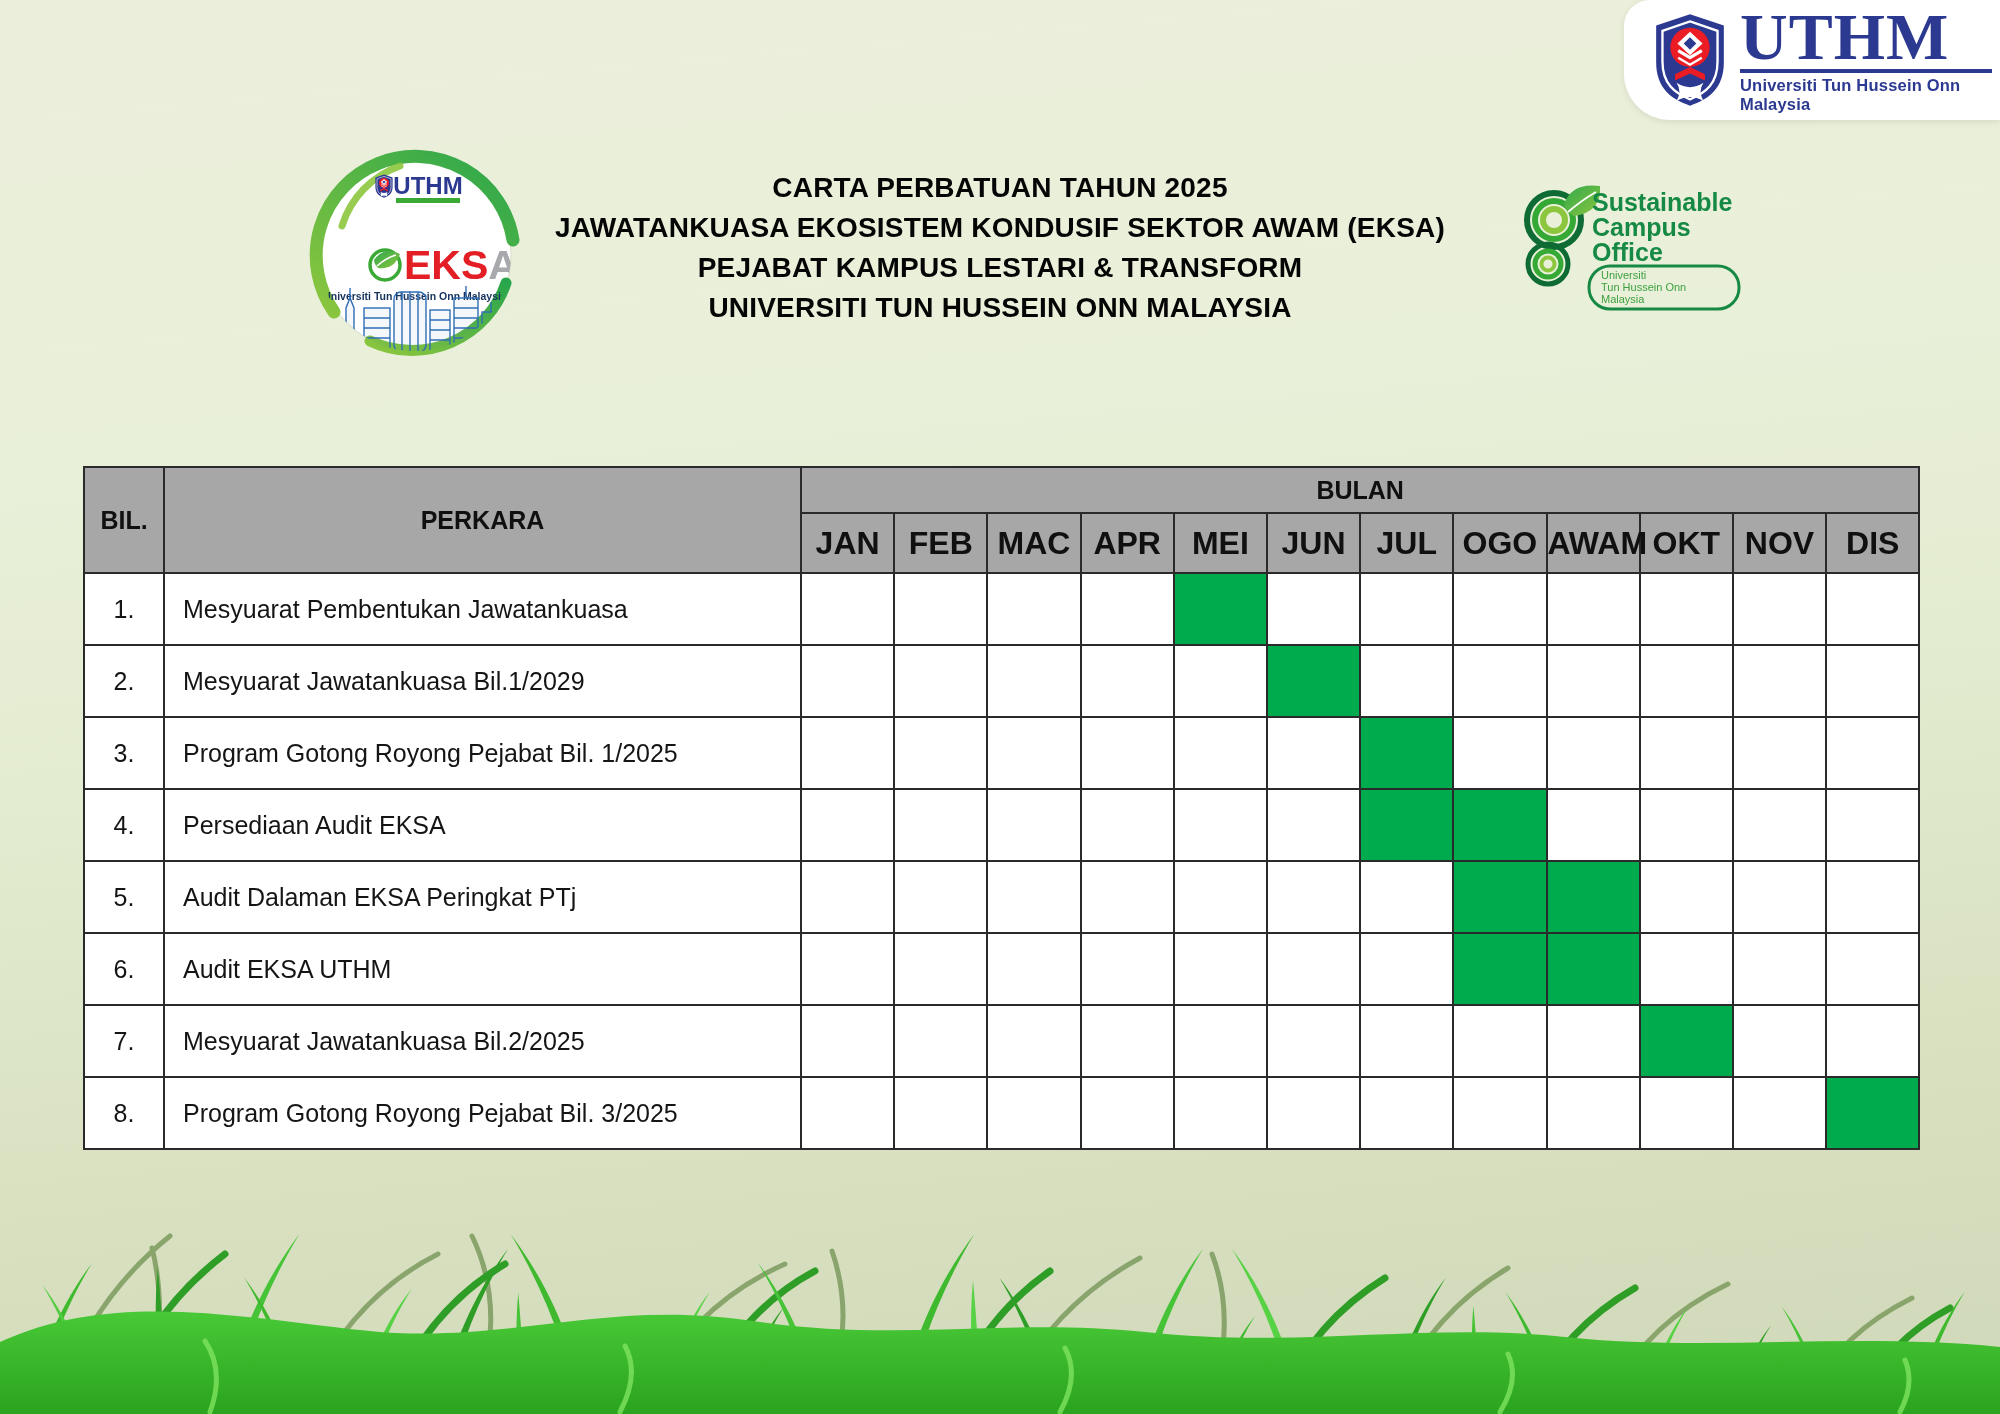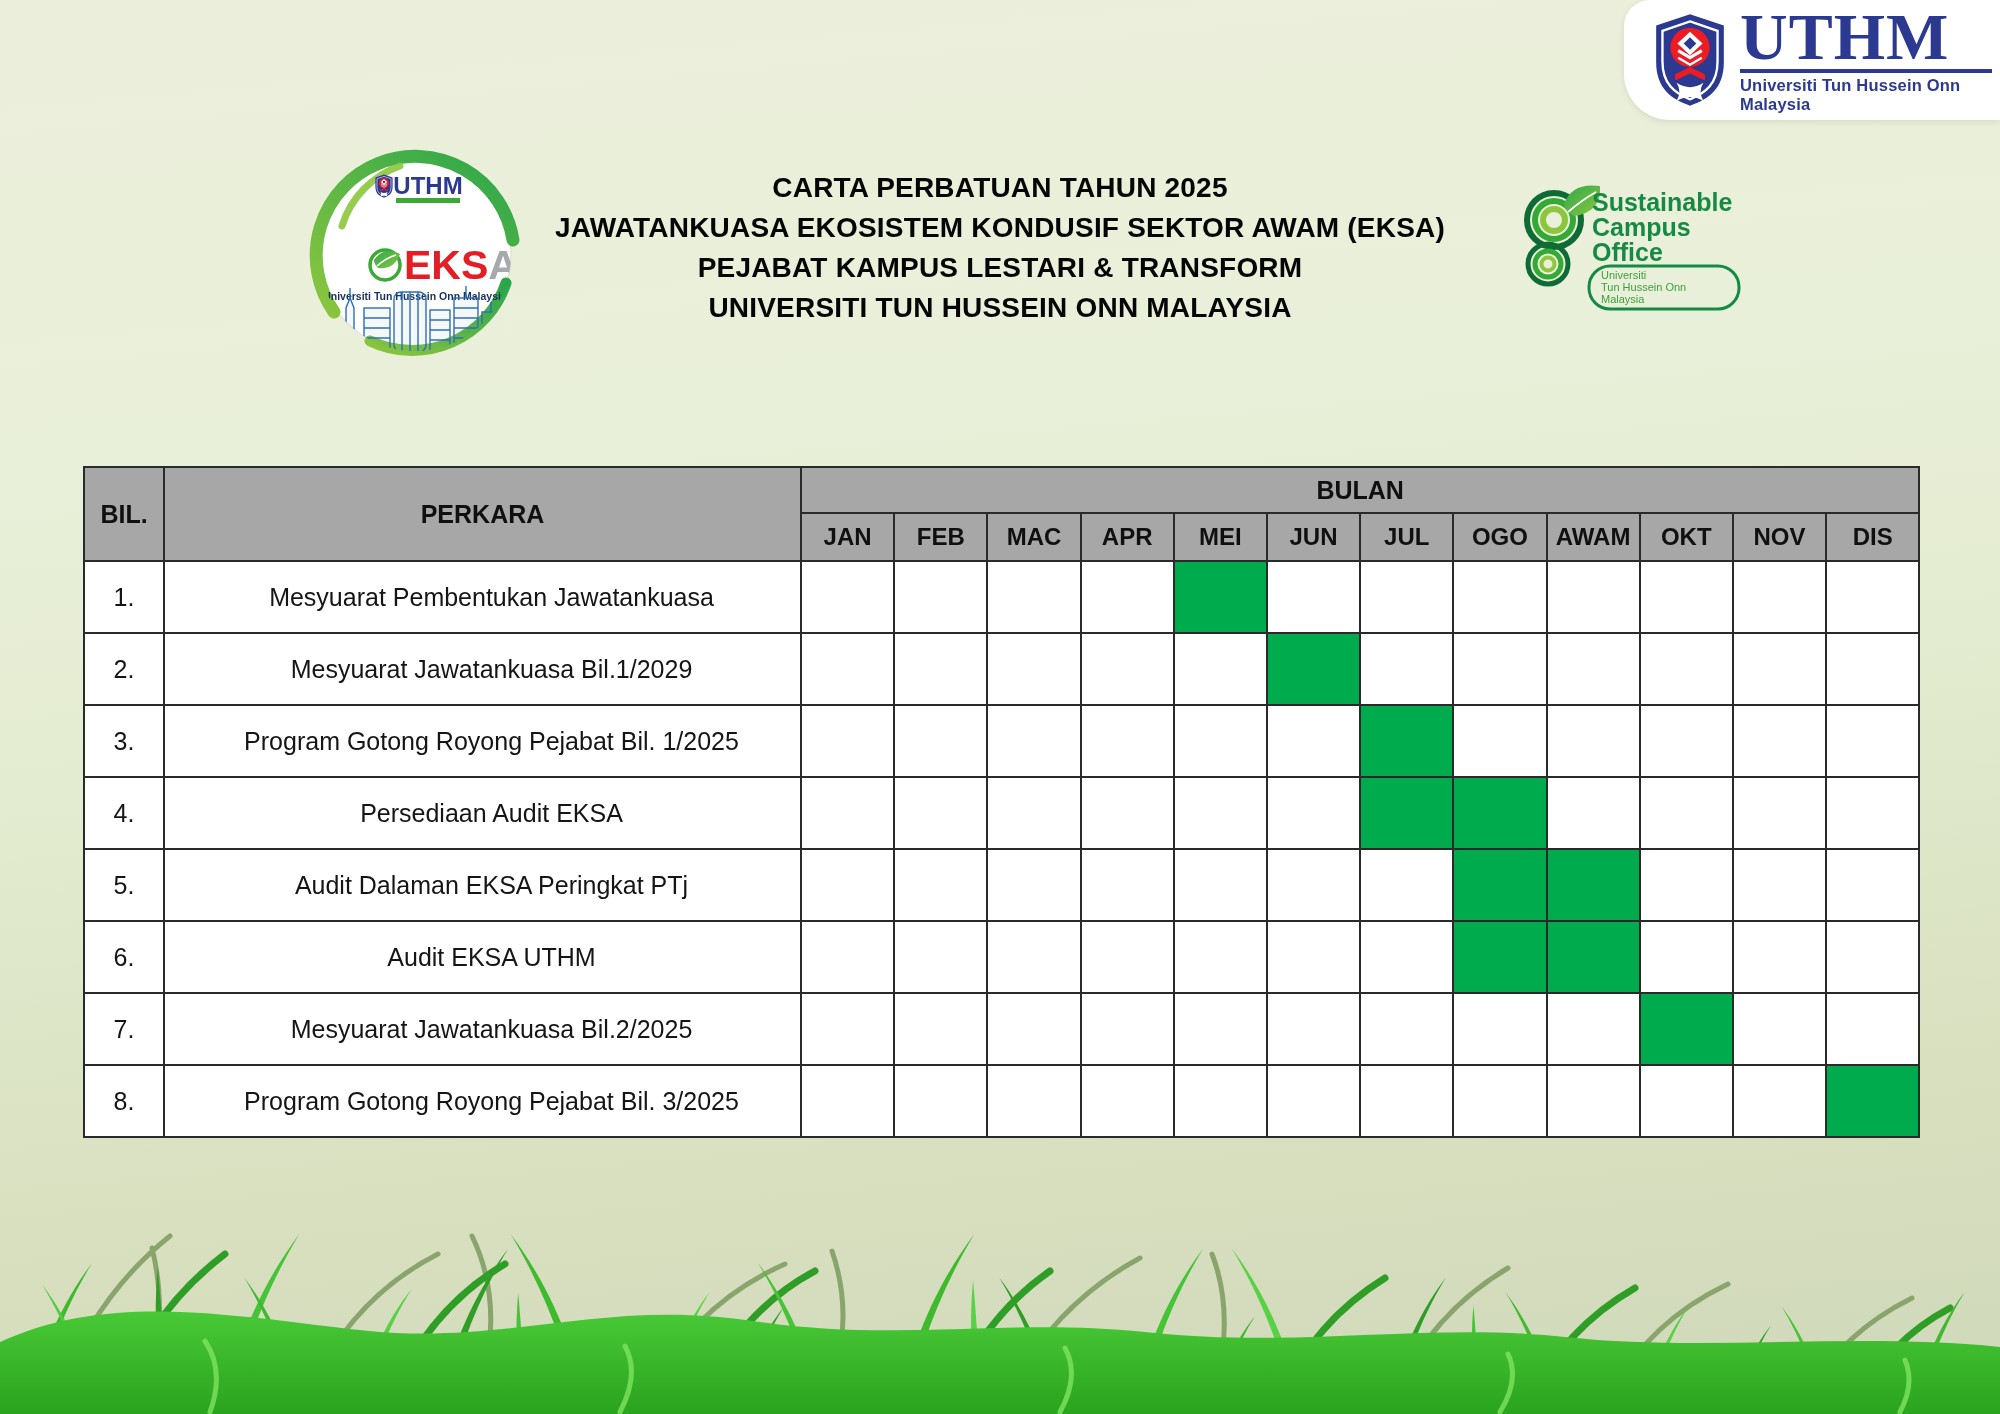--- a/index.html
+++ b/index.html
@@ -45,24 +45,24 @@
 
   
   .gantt-wrap{position:absolute;left:83px;top:466px;}
   table.gantt{border-collapse:collapse;table-layout:fixed;width:1835px;}
   .gantt th,.gantt td{border:2px solid var(--tbl-border);}
   .gantt thead th{
     background:var(--header-gray);color:#101010;font-weight:bold;font-size:25px;
     text-align:center;vertical-align:middle;
   }
   .gantt tr.bulan-row th{height:46px;}
-  .gantt tr.months-row th{height:48px;font-size:24px;}
+  .gantt tr.months-row th{height:60px;font-size:32px;}
   .gantt tbody td{height:72px;background:#fff;font-size:25px;color:#151515;vertical-align:middle;}
   .gantt td.bil{text-align:center;}
-  .gantt td.perkara{text-align:center;padding-left:18px;}
+  .gantt td.perkara{text-align:left;padding-left:18px;}
   .gantt td.mcell.active{background:var(--green);}
 
   
   .grass{position:absolute;left:0;bottom:0;width:2000px;height:278px;}
 </style>
 </head>
 <body>
 
 <svg width="0" height="0" style="position:absolute" aria-hidden="true">
   <defs>

